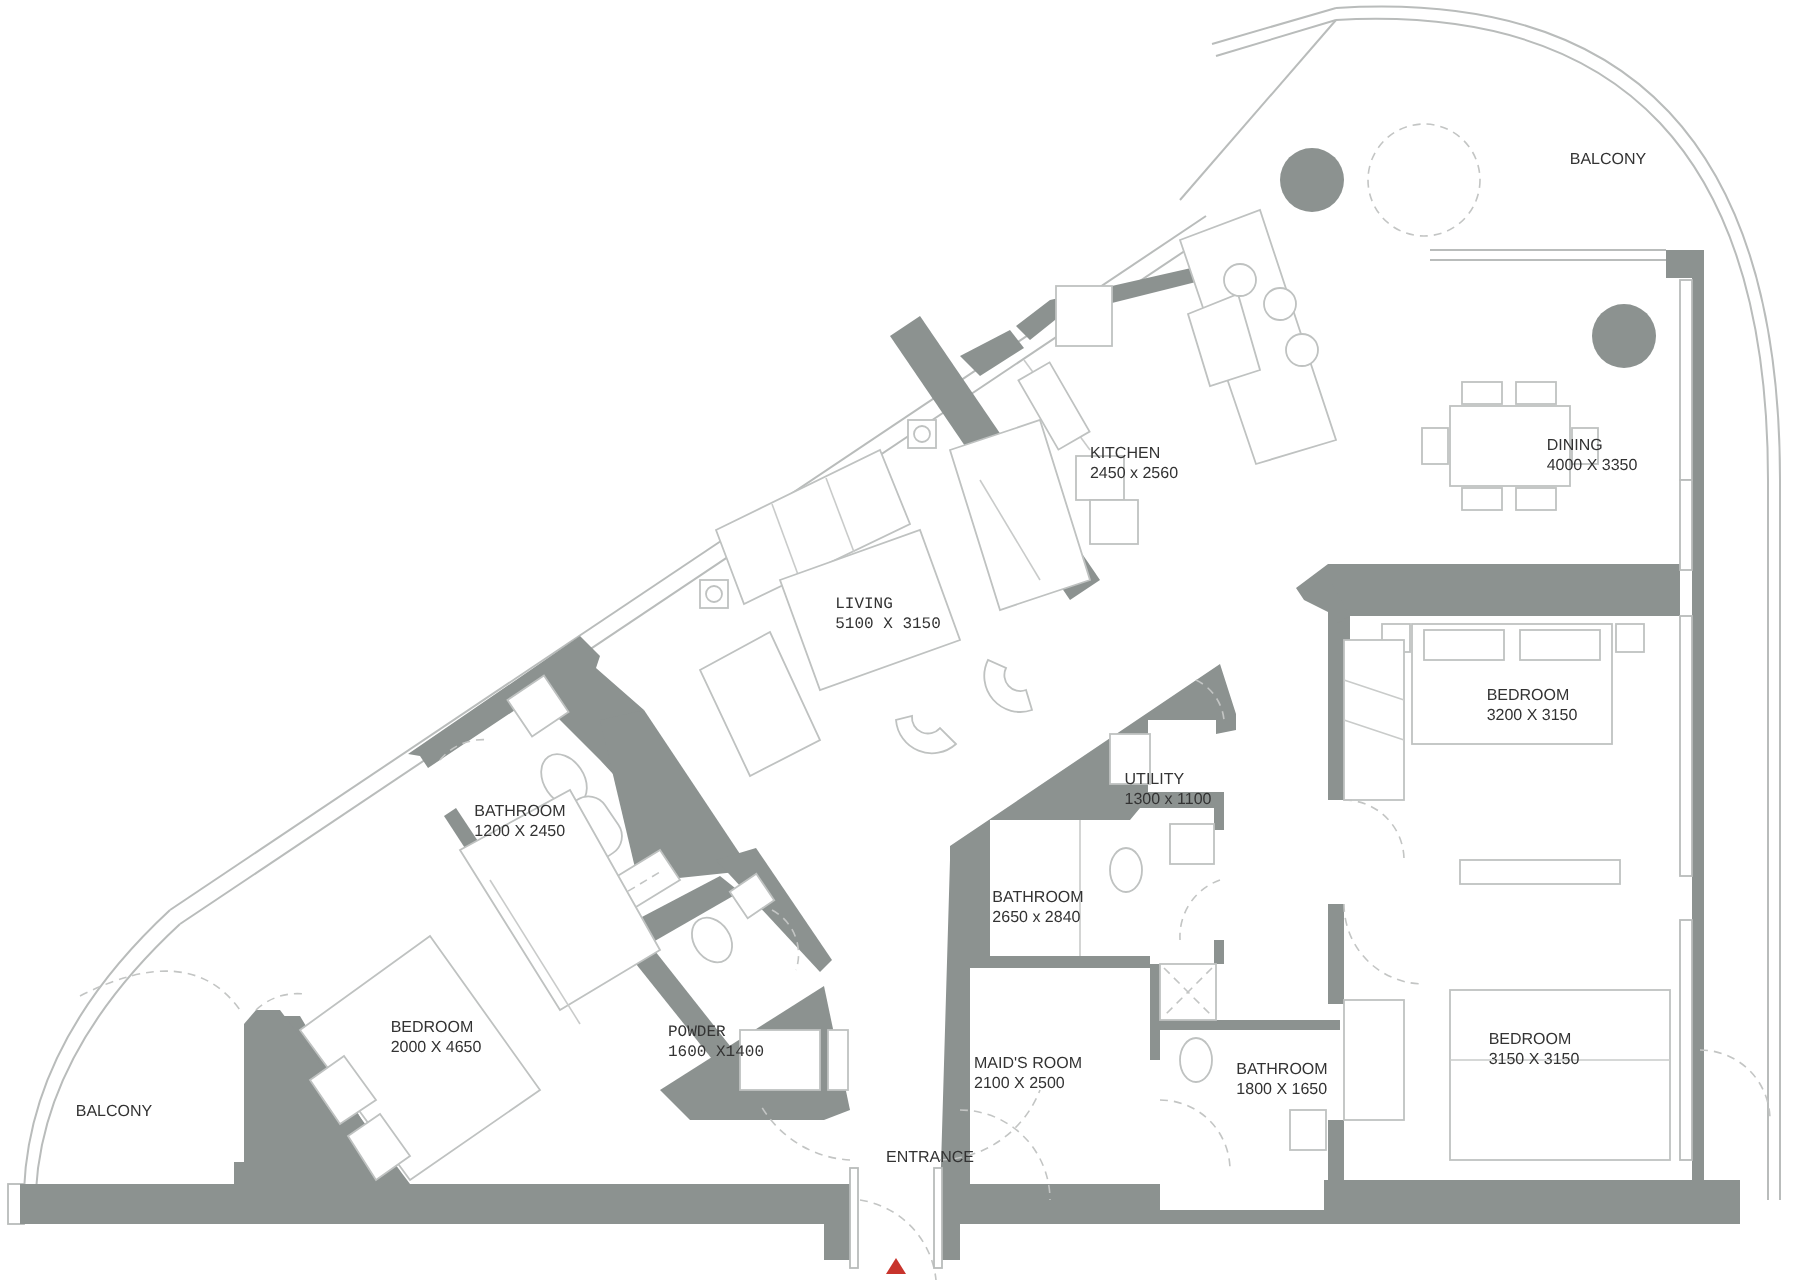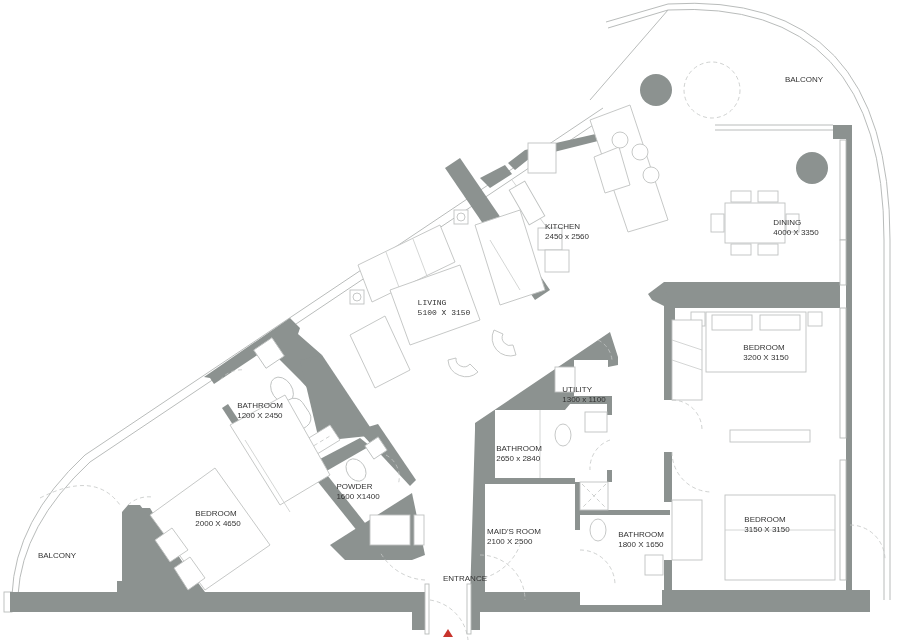--- a/index.html
+++ b/index.html
@@ -234,21 +234,21 @@
   <span>1300 x 1100</span>
 </div>
 <div class="lbl" style="left:260px; top:401px;">
   <span>BATHROOM</span>
   <span>1200 X 2450</span>
 </div>
 <div class="lbl" style="left:519px; top:444px;">
   <span>BATHROOM</span>
   <span>2650 x 2840</span>
 </div>
-<div class="lbl" style="left:358px; top:482px;">
+<div class="lbl" style="left:358px; top:512px;font-family:Liberation Mono, monospace;">
   <span>POWDER</span>
   <span>1600 X1400</span>
 </div>
 <div class="lbl" style="left:218px; top:509px;">
   <span>BEDROOM</span>
   <span>2000 X 4650</span>
 </div>
 <div class="lbl" style="left:767px; top:515px;">
   <span>BEDROOM</span>
   <span>3150 X 3150</span>

